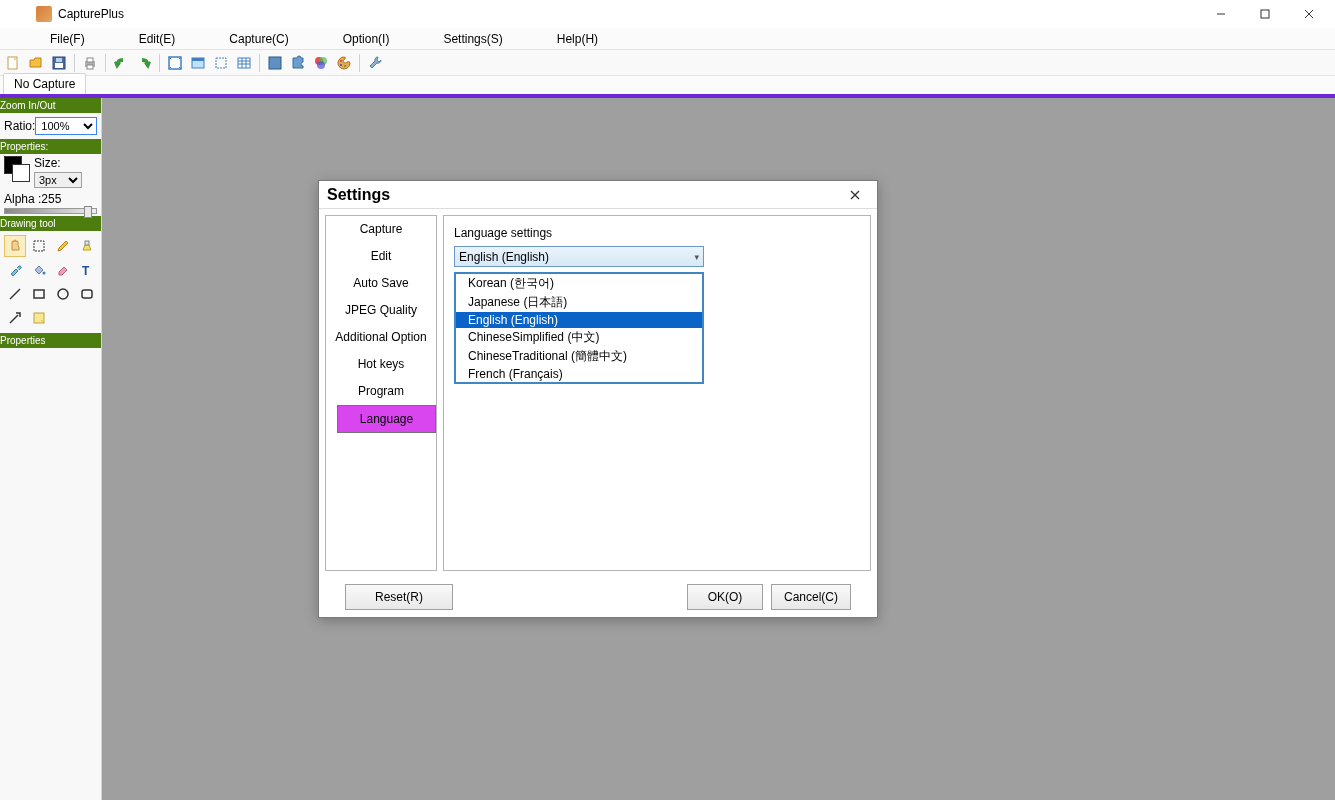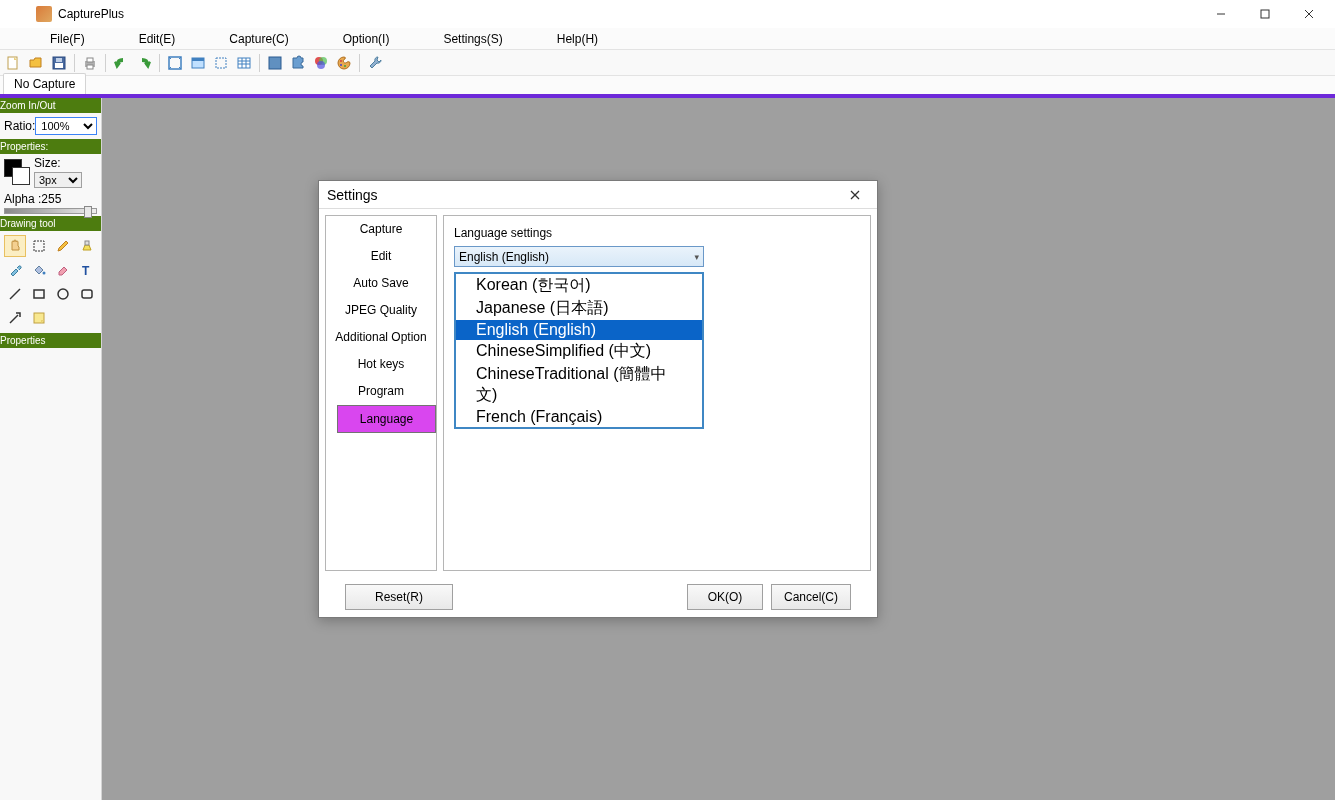--- a/index.html
+++ b/index.html
@@ -23,49 +23,49 @@
 
 .tabbar { height: 22px; background: #fbfbfb; border-bottom: 4px solid #6d28d9; display: flex; align-items: flex-end; padding-left: 3px; }
 .tab { padding: 3px 10px; background: #fff; border: 1px solid #d4d4d4; border-bottom: none; border-radius: 2px 2px 0 0; }
 
 
 .main { display: flex; height: calc(800px - 28px - 22px - 26px - 22px); }
 .sidebar { width: 102px; background: #f8f8f8; border-right: 1px solid #d4d4d4; display: flex; flex-direction: column; }
 .panel-header { background: #4d7c0f; color: #fff; font-size: 10px; padding: 2px 0; }
 .ratio-row { display: flex; align-items: center; padding: 4px; }
 .ratio-row select { flex: 1; border: 1px solid #3b82f6; background: #fff; font-size: 11px; padding: 1px; }
-.prop-row { display: flex; align-items: center; gap: 4px; padding: 2px 4px; }
+.prop-row { display: flex; align-items: flex-start; gap: 4px; padding: 2px 4px; }
 .color-sw { width: 18px; height: 18px; border: 1px solid #333; }
 .color-sw.black { background: #000; }
 .color-sw.white { background: #fff; }
 .size-sel { border: 1px solid #a0a0a0; width: 48px; font-size: 11px; }
 .alpha-bar { padding: 2px 4px; font-size: 11px; }
 .slider { height: 6px; background: linear-gradient(to right, #888, #eee); border: 1px solid #999; position: relative; margin-top: 2px; }
 .slider-thumb { position: absolute; right: 4px; top: -3px; width: 8px; height: 12px; background: #e8e8e8; border: 1px solid #888; }
 .tool-grid { display: grid; grid-template-columns: repeat(4, 22px); gap: 2px; padding: 4px; }
 .tool-cell { width: 22px; height: 22px; display: flex; align-items: center; justify-content: center; border: 1px solid transparent; }
 .tool-cell.active { border: 1px solid #e8c060; background: #fbeec3; }
 
 .canvas { flex: 1; background: #9f9f9f; }
 
 
 .dialog { position: absolute; left: 318px; top: 180px; width: 560px; height: 438px; background: #fff; border: 1px solid #7a7a7a; box-shadow: 0 3px 12px rgba(0,0,0,0.25); display: flex; flex-direction: column; }
 .dialog-title { height: 28px; display: flex; align-items: center; padding: 0 8px; border-bottom: 1px solid #ddd; }
-.dialog-title .dtitle { flex: 1; font-size: 14px; }
+.dialog-title .dtitle { flex: 1; font-size: 16px; font-weight: bold; }
 .dialog-title .dclose { width: 28px; height: 20px; display: flex; align-items: center; justify-content: center; color: #333; }
 .dialog-body { flex: 1; display: flex; padding: 6px; gap: 6px; }
 .dialog-nav { width: 112px; border: 1px solid #b5b5b5; display: flex; flex-direction: column; }
 .dialog-nav .nav-item { text-align: center; padding: 6px 4px; border-bottom: 1px solid transparent; }
 .dialog-nav .nav-item.selected { background: #d946ef; border: 1px solid #737373; margin-left: 11px; }
 .dialog-content { flex: 1; border: 1px solid #b5b5b5; padding: 10px; position: relative; }
 .lang-label { margin-bottom: 6px; }
 .combo { width: 250px; height: 21px; border: 1px solid #6a98c8; background: linear-gradient(#eaf3fb, #d7e8f7); display: flex; align-items: center; padding: 0 4px; justify-content: space-between; }
 .combo .caret { font-size: 9px; color: #555; }
 .dropdown { position: absolute; left: 10px; top: 56px; width: 250px; border: 2px solid #3f87c4; background: #fff; }
-.dropdown .opt { padding: 1px 20px; font-size: 16px; }
+.dropdown .opt { padding: 1px 12px; font-size: 12px; }
 .dropdown .opt.sel { background: #0a64c8; color: #fff; }
 .dialog-footer { height: 40px; display: flex; align-items: center; padding: 0 26px; gap: 8px; justify-content: center; }
 .dialog-footer .spacer { flex: 1; }
 .btn { min-width: 76px; height: 26px; border: 1px solid #a0a0a0; background: linear-gradient(#f9f9f9, #e8e8e8); display: flex; align-items: center; justify-content: center; padding: 0 12px; }
 
 svg { display: block; }
 </style>
 </head>
 <body>
 

